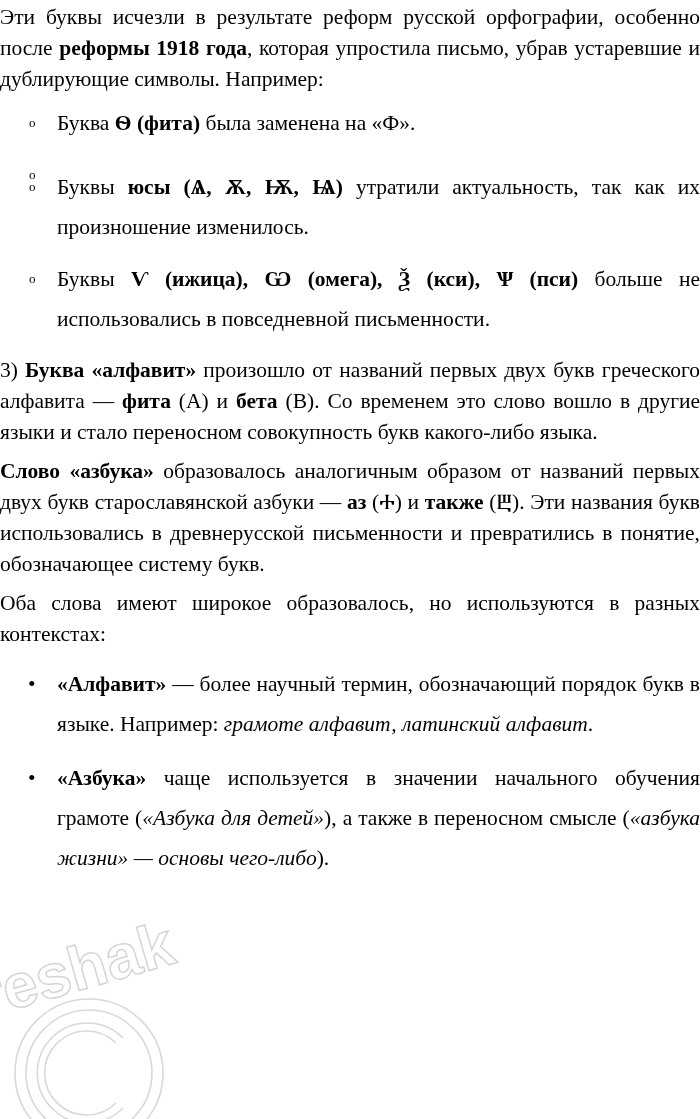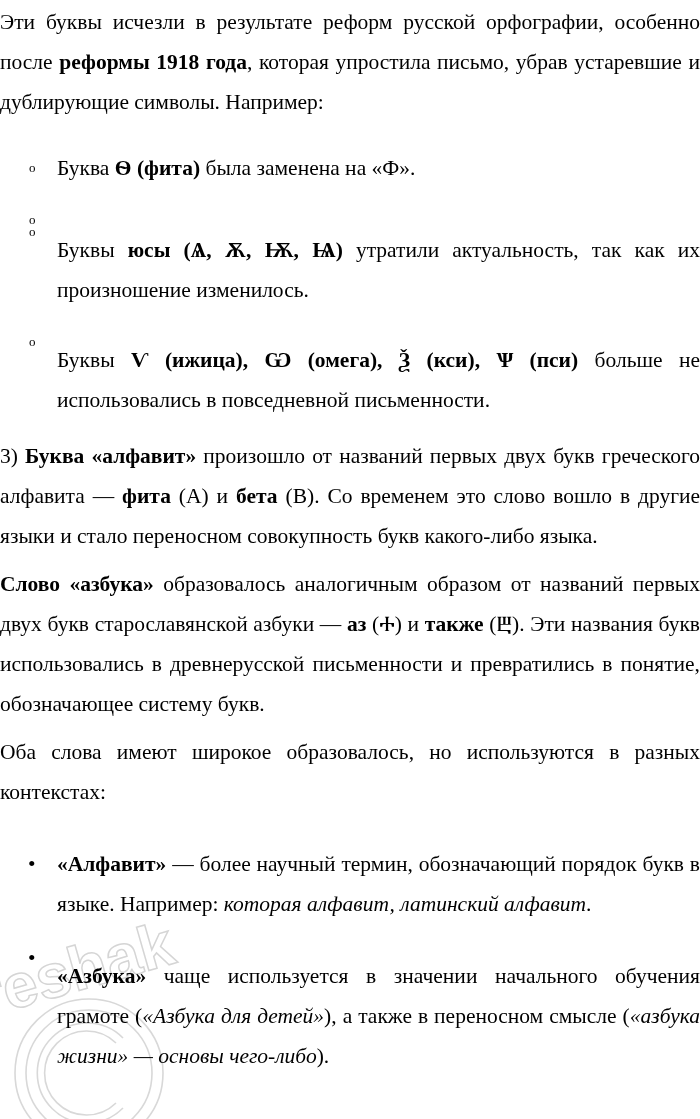--- a/index.html
+++ b/index.html
@@ -21,21 +21,21 @@
   .doc {
     position: relative;
     z-index: 2;
     padding: 0;
     margin: 0;
   }
   p.para {
     margin: 0 0 0 0;
     padding: 0;
     font-size: 21.5px;
-    line-height: 40px;
+    line-height: 31px;
     text-align: justify;
     text-justify: inter-word;
     letter-spacing: 0;
   }
   p.para.firstline {
     padding-top: 2px;
   }
   
   ul.list {
     list-style: none;
@@ -56,21 +56,20 @@
     top: 0;
     line-height: 40px;
     font-size: 21.5px;
   }
   ul.list.hollow li .marker {
     font-size: 13px;
     left: 29px;
   }
   ul.list li .li-text {
     display: block;
-    margin-top: 18px;
   }
   b, strong { font-weight: bold; }
   i, em { font-style: italic; }
   .spacer-sm { height: 8px; }
   .spacer-md { height: 14px; }
 
   
   #watermark {
     position: absolute;
     left: -8px;
@@ -165,21 +164,21 @@
 
     <div class="spacer-sm"></div>
 
     <p class="para">Оба слова имеют широкое образовалось, но используются в разных контекстах:</p>
 
     <div class="spacer-md"></div>
 
     <ul class="list">
       <li>
         <span class="marker">•</span>
-        <span class="li-text"><b>«Алфавит»</b><span> — более научный термин, обозначающий порядок букв в языке. Например: </span><i>которая алфавит, латинский алфавит</i><span>.</span></span>
+        <span class="li-text"><b>«Алфавит»</b><span> — более научный термин, обозначающий порядок букв в языке. Например: </span><i>грамоте алфавит, латинский алфавит</i><span>.</span></span>
       </li>
       <li style="padding-top:14px;">
         <span class="marker" style="top:14px;">•</span>
         <span class="li-text"><b>«Азбука»</b><span> чаще используется в значении начального обучения грамоте (</span><i>«Азбука для детей»</i><span>), а также в переносном смысле (</span><i>«азбука жизни» — основы чего-либо</i><span>).</span></span>
       </li>
     </ul>
 
   </div>
 </div>
 

